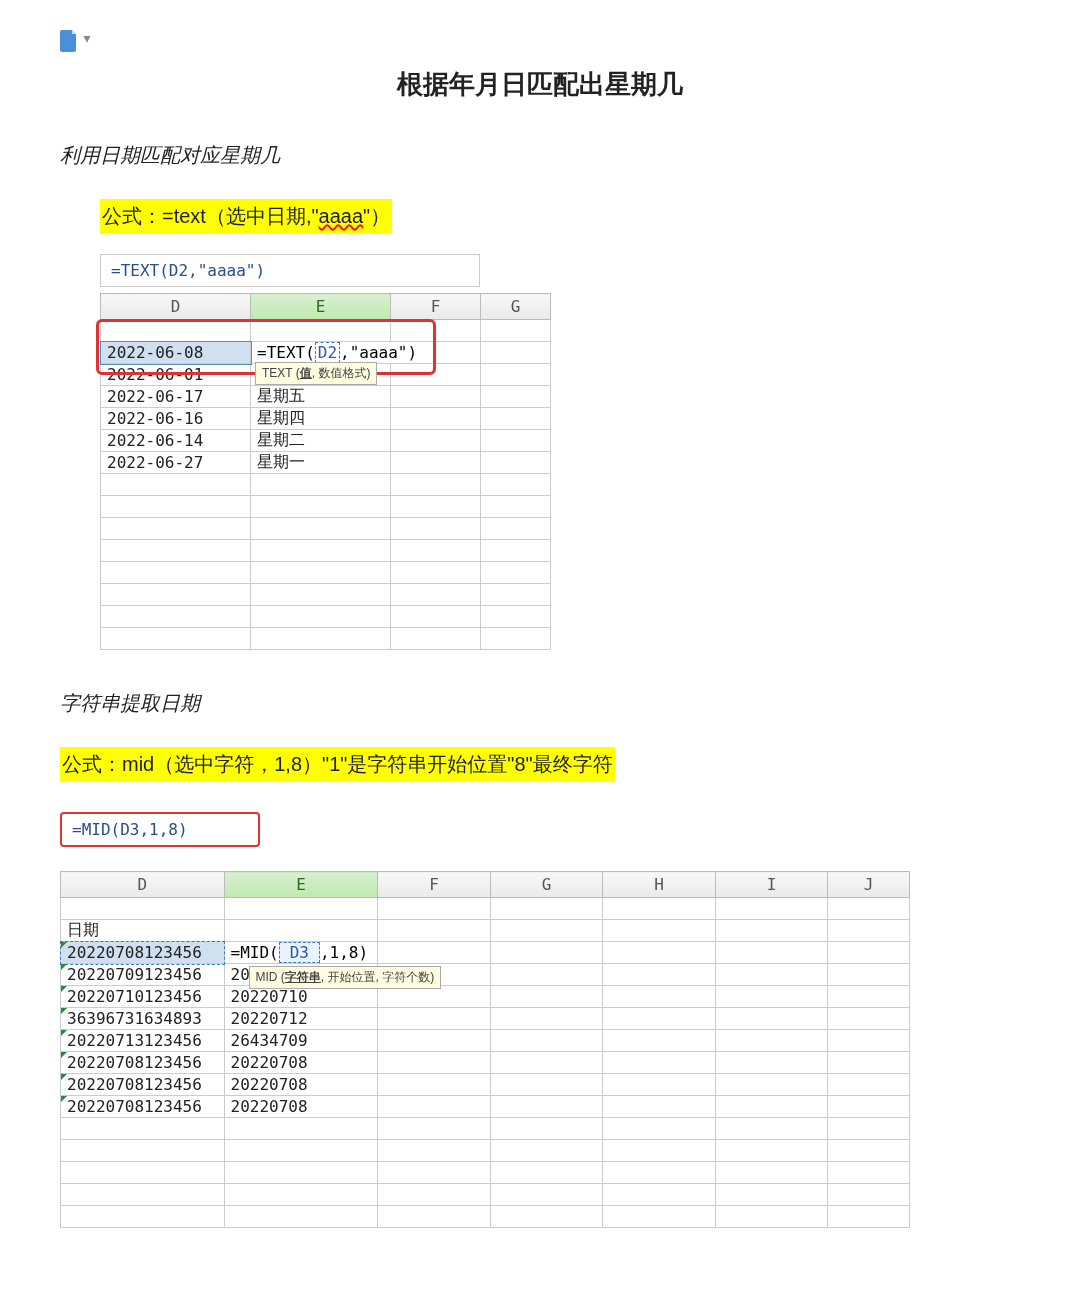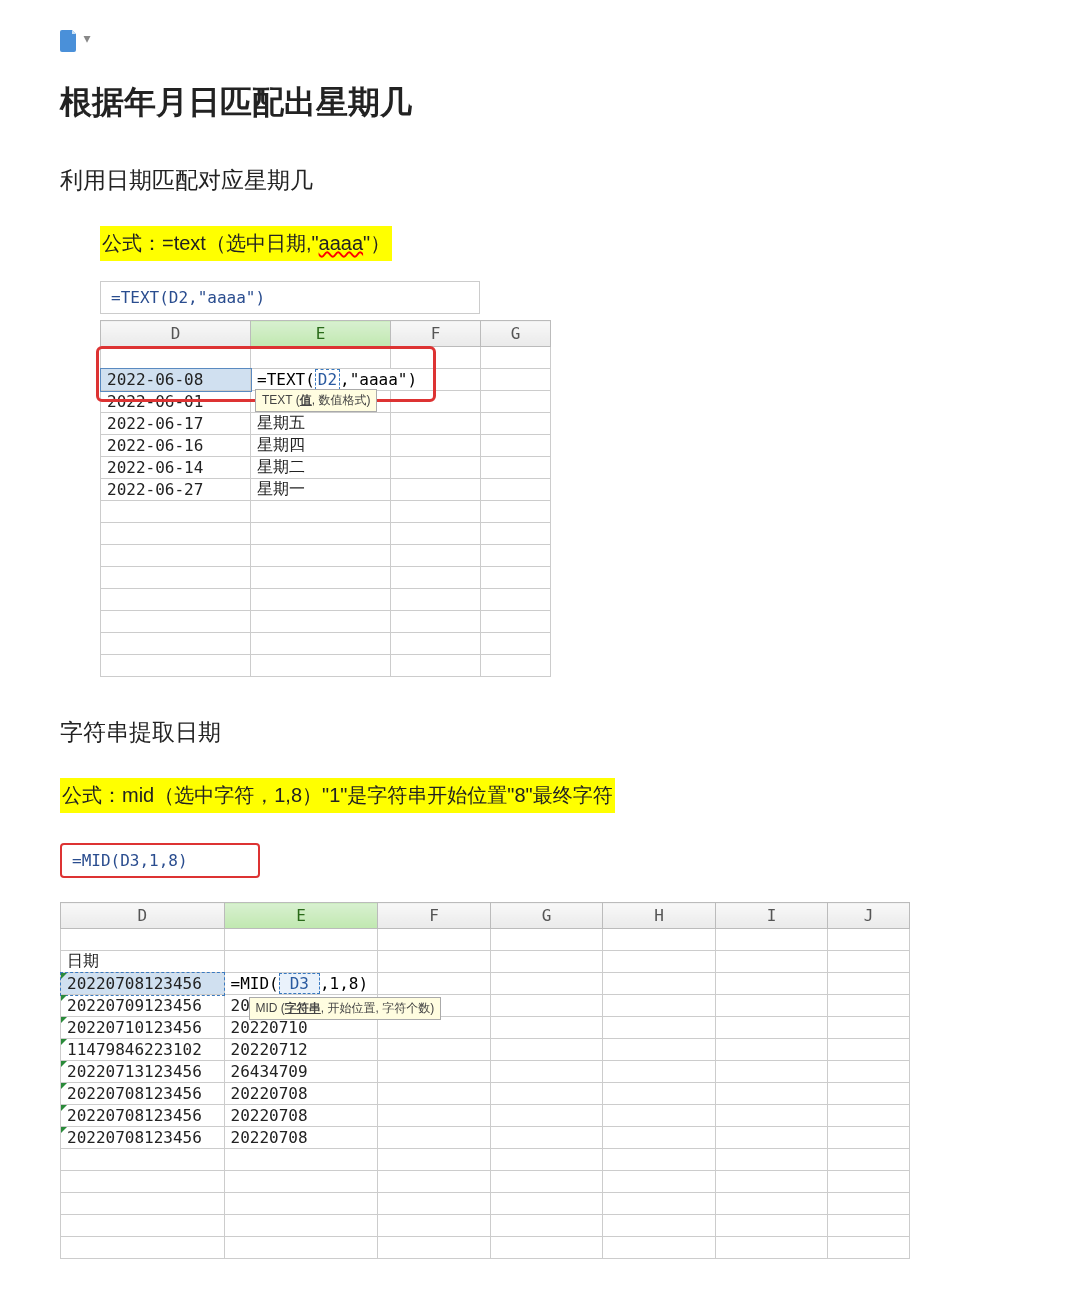--- a/index.html
+++ b/index.html
@@ -11,28 +11,29 @@
     color: #222;
     width: 1080px;
   }
   .doc-icon {
     color: #4a90d9;
     font-size: 20px;
     display: inline-block;
     margin-bottom: 10px;
   }
   .title {
-    text-align: left;
-    font-size: 32px;
+    text-align: center;
+    font-size: 26px;
     font-weight: bold;
-    margin: 14px 0 40px 0;
+    margin: 0 0 40px 0;
   }
   .section-heading {
-    font-size: 23px;
+    font-size: 20px;
     margin: 20px 0 20px 0;
+    font-style: italic;
   }
   .highlight {
     background: #ffff00;
     font-size: 20px;
     padding: 4px 2px;
     display: inline-block;
     margin: 10px 0 20px 40px;
   }
   .highlight .wavy {
     text-decoration: underline wavy red;
@@ -337,21 +338,21 @@
     <tr>
           <td class="green-mark">20220710123456</td>
           <td>20220710</td>
           <td></td>
           <td></td>
           <td></td>
           <td></td>
           <td></td>
         </tr>
     <tr>
-          <td class="green-mark">11479846223102</td>
+          <td class="green-mark">36396731634893</td>
           <td>20220712</td>
           <td></td>
           <td></td>
           <td></td>
           <td></td>
           <td></td>
         </tr>
     <tr>
           <td class="green-mark">20220713123456</td>
           <td>26434709</td>

